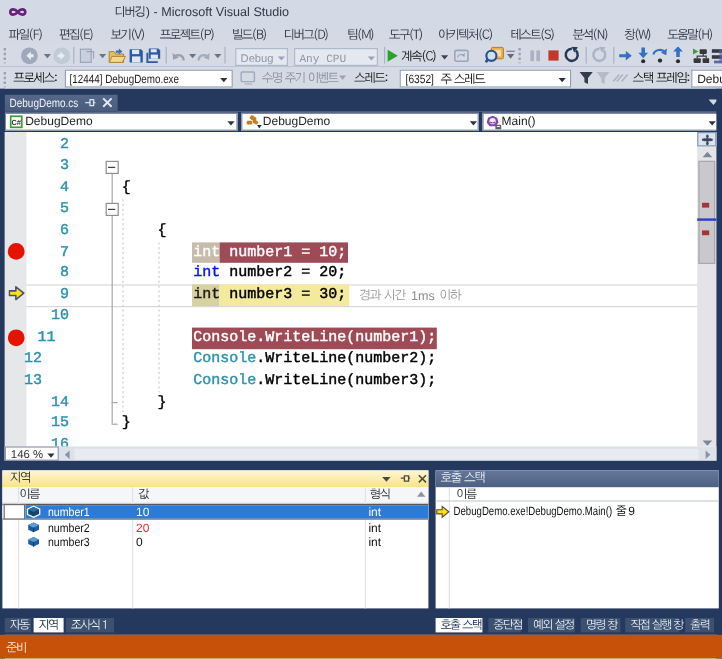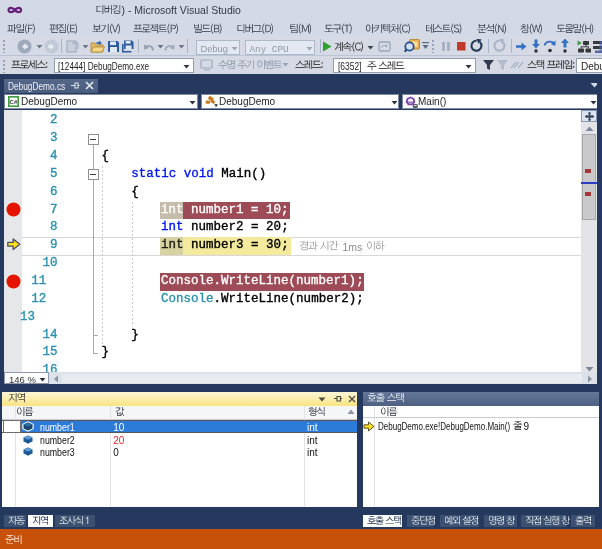--- a/index.html
+++ b/index.html
@@ -330,33 +330,33 @@
 <div class="mono" style="position:absolute;left:20px;top:112.3px;width:37.5px;text-align:right;color:#2b91af">2</div>
 <div class="mono" style="position:absolute;left:20px;top:130.2px;width:37.5px;text-align:right;color:#2b91af">3</div>
 <div class="mono" style="position:absolute;left:20px;top:148.0px;width:37.5px;text-align:right;color:#2b91af">4</div>
 <div class="mono" style="position:absolute;left:20px;top:165.8px;width:37.5px;text-align:right;color:#2b91af">5</div>
 <div class="mono" style="position:absolute;left:20px;top:183.7px;width:37.5px;text-align:right;color:#2b91af">6</div>
 <div class="mono" style="position:absolute;left:20px;top:201.6px;width:37.5px;text-align:right;color:#2b91af">7</div>
 <div class="mono" style="position:absolute;left:20px;top:219.4px;width:37.5px;text-align:right;color:#2b91af">8</div>
 <div class="mono" style="position:absolute;left:20px;top:237.2px;width:37.5px;text-align:right;color:#2b91af">9</div>
 <div class="mono" style="position:absolute;left:20px;top:255.1px;width:37.5px;text-align:right;color:#2b91af">10</div>
 <div class="mono" style="position:absolute;left:20px;top:272.9px;width:37.5px;text-align:center;color:#2b91af">11</div>
-<div class="mono" style="position:absolute;left:20px;top:290.8px;width:37.5px;text-align:center;color:#2b91af">12</div>
+<div class="mono" style="position:absolute;left:20px;top:290.8px;width:37.5px;text-align:left;color:#2b91af">12</div>
 <div class="mono" style="position:absolute;left:20px;top:308.7px;width:37.5px;text-align:left;color:#2b91af">13</div>
 <div class="mono" style="position:absolute;left:20px;top:326.5px;width:37.5px;text-align:right;color:#2b91af">14</div>
 <div class="mono" style="position:absolute;left:20px;top:344.4px;width:37.5px;text-align:right;color:#2b91af">15</div>
 <div class="mono" style="position:absolute;left:20px;top:362.2px;width:37.5px;text-align:right;color:#2b91af">16</div>
 <div class="mono" style="position:absolute;left:101.5px;top:148.0px;color:#000">{</div>
-<div class="mono" style="position:absolute;left:131.3px;top:165.8px;color:#000"><span style="color:#0017ee">static</span> <span style="color:#0017ee">void</span> Main()</div>
 <div class="mono" style="position:absolute;left:131.3px;top:183.7px;color:#000">{</div>
 <div class="mono" style="position:absolute;left:161.1px;top:201.6px;color:#000"><span style="color:#fdfdfd">int number1 = 10;</span></div>
 <div class="mono" style="position:absolute;left:161.1px;top:219.4px;color:#000"><span style="color:#0017ee">int</span> number2 = 20;</div>
 <div class="mono" style="position:absolute;left:161.1px;top:237.2px;color:#000"><span style="color:#1c1c0e">int</span> number3 = 30;</div>
 <div class="mono" style="position:absolute;left:161.1px;top:272.9px;color:#000"><span style="color:#fdfdfd">Console.WriteLine(number1);</span></div>
 <div class="mono" style="position:absolute;left:161.1px;top:290.8px;color:#000"><span style="color:#2b91af">Console</span>.WriteLine(number2);</div>
+<div class="mono" style="position:absolute;left:161.1px;top:308.7px;color:#000"><span style="color:#2b91af">Console</span>.WriteLine(number3);</div>
 <div class="mono" style="position:absolute;left:131.3px;top:326.5px;color:#000">}</div>
 <div class="mono" style="position:absolute;left:101.5px;top:344.4px;color:#000">}</div>
 <svg style="position:absolute;left:299px;top:240.65px;overflow:visible" width="39" height="11">
       <path fill="#9c9c9c" d="M0.8 5.0Q2.4 4.4 3.5 3.3Q4.6 2.3 4.7 1.2L1.3 1.2L1.3 0.5L5.6 0.5Q5.6 1.3 5.3 2.0Q5.1 2.6 4.7 3.2Q4.2 3.7 3.7 4.2Q3.1 4.6 2.5 5.0Q1.9 5.3 1.3 5.6ZM5.5 4.3L5.5 3.6L8.0 3.6L8.0 2.2L5.7 2.2L5.7 1.6L8.0 1.6L8.0 -0.0L8.8 -0.0L8.8 5.8L8.0 5.8L8.0 4.3ZM2.2 7.5Q2.2 6.7 3.1 6.3Q4.0 5.8 5.5 5.8Q7.1 5.8 8.0 6.3Q9.0 6.7 9.0 7.5Q9.0 8.4 8.0 8.8Q7.1 9.3 5.5 9.3Q4.0 9.3 3.1 8.8Q2.2 8.4 2.2 7.5ZM3.0 7.5Q3.0 8.1 3.7 8.3Q4.4 8.6 5.5 8.6Q6.7 8.6 7.4 8.3Q8.1 8.0 8.1 7.5Q8.1 7.0 7.4 6.8Q6.7 6.5 5.5 6.5Q4.4 6.5 3.7 6.8Q3.0 7.0 3.0 7.5Z M10.0 1.6L10.0 0.9L15.0 0.9Q15.0 3.4 14.4 5.7L13.7 5.7Q14.2 3.4 14.2 1.6ZM9.4 7.7L9.4 7.0L10.5 7.0Q14.0 7.0 16.0 6.7L16.0 7.4Q13.7 7.7 10.4 7.7ZM11.4 7.3L11.4 3.5L12.2 3.5L12.2 7.3ZM16.3 9.3L16.3 -0.0L17.1 -0.0L17.1 4.2L18.6 4.2L18.6 4.9L17.1 4.9L17.1 9.3Z M21.2 7.4Q21.8 7.0 22.2 6.5Q22.7 6.0 23.1 5.3Q23.6 4.6 23.8 3.8Q24.1 2.9 24.1 2.0L24.1 0.5L24.8 0.5L24.8 2.0Q24.8 2.7 25.0 3.4Q25.2 4.1 25.5 4.7Q25.8 5.2 26.2 5.7Q26.6 6.2 26.9 6.5Q27.2 6.8 27.5 7.1L26.9 7.6Q26.3 7.1 25.6 6.1Q24.8 5.1 24.5 4.1Q24.2 5.1 23.4 6.2Q22.6 7.3 21.8 7.9ZM28.5 9.3L28.5 -0.0L29.3 -0.0L29.3 9.3Z M30.2 5.2Q31.9 4.6 33.1 3.5Q34.3 2.4 34.4 1.3L30.8 1.3L30.8 0.6L35.3 0.6Q35.3 1.4 35.0 2.1Q34.7 2.8 34.2 3.4Q33.8 3.9 33.1 4.4Q32.5 4.9 31.9 5.2Q31.3 5.5 30.6 5.8ZM37.1 6.7L37.1 -0.0L37.9 -0.0L37.9 3.1L39.2 3.1L39.2 3.8L37.9 3.8L37.9 6.7ZM31.9 9.0L31.9 6.0L32.7 6.0L32.7 8.3L38.2 8.3L38.2 9.0Z"></path>
     </svg>
 <div style="position:absolute;left:342.5px;top:241.85px;font-family:'Liberation Sans',sans-serif;font-size:10.5px;color:#8e8e8e;white-space:pre;line-height:1;">1ms</div>
 <svg style="position:absolute;left:366px;top:240.65px;overflow:visible" width="19" height="11">
       <path fill="#9c9c9c" d="M1.1 4.1Q1.1 2.5 1.8 1.5Q2.4 0.5 3.5 0.5Q4.6 0.5 5.2 1.5Q5.8 2.5 5.8 4.1Q5.8 5.7 5.2 6.7Q4.6 7.7 3.5 7.7Q2.4 7.7 1.8 6.7Q1.1 5.7 1.1 4.1ZM1.9 4.1Q1.9 5.3 2.3 6.2Q2.7 7.0 3.5 7.0Q4.2 7.0 4.6 6.1Q5.0 5.3 5.0 4.1Q5.0 2.9 4.6 2.0Q4.2 1.2 3.5 1.2Q2.7 1.2 2.3 2.0Q1.9 2.9 1.9 4.1ZM7.9 9.3L7.9 -0.0L8.7 -0.0L8.7 9.3Z M10.7 1.2L10.7 0.5L14.0 0.5L14.0 1.2ZM9.5 3.2L9.5 2.4L15.0 2.4L15.0 3.2ZM9.9 6.0Q9.9 5.1 10.6 4.6Q11.3 4.1 12.4 4.1Q13.5 4.1 14.1 4.6Q14.8 5.1 14.8 6.0Q14.8 6.9 14.2 7.4Q13.5 8.0 12.4 8.0Q11.3 8.0 10.6 7.4Q9.9 6.9 9.9 6.0ZM10.7 6.0Q10.7 6.6 11.2 6.9Q11.7 7.3 12.4 7.3Q13.0 7.3 13.5 6.9Q14.0 6.6 14.0 6.0Q14.0 5.4 13.5 5.1Q13.1 4.8 12.4 4.8Q11.7 4.8 11.2 5.1Q10.7 5.5 10.7 6.0ZM16.2 9.3L16.2 -0.0L17.0 -0.0L17.0 4.3L18.6 4.3L18.6 5.1L17.0 5.1L17.0 9.3Z"></path>
     </svg>
 <div style="position:absolute;left:3.5px;top:372px;width:593.8px;height:12px;background:#dce1ea;"></div>

